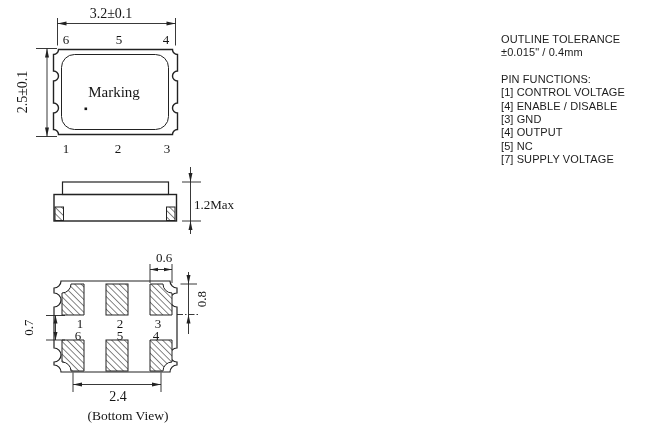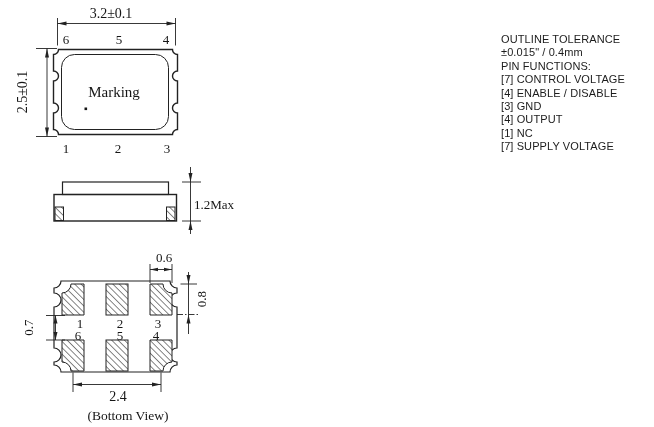--- a/index.html
+++ b/index.html
@@ -3,21 +3,21 @@
 <meta charset="utf-8">
 <style>
   html,body{margin:0;padding:0;background:#ffffff;}
   .page{position:relative;width:654px;height:427px;background:#ffffff;overflow:hidden;
         font-family:"Liberation Sans",sans-serif;color:#1b1b1b;}
   .drawing-svg{position:absolute;left:0;top:0;}
   svg text{font-family:"Liberation Serif",serif;fill:#161616;}
   .notes{position:absolute;left:501px;top:33px;font-size:11px;line-height:13.4px;
          color:#1c1c1c;letter-spacing:0.1px;}
   .notes .underlined{text-underline-offset:2px;}
-  .notes .block2{margin-top:0;}
+  .notes .block2{margin-top:13px;}
   .ln{white-space:nowrap;}
 </style>
 </head>
 <body>
 
 <div class="page">
 
   <svg class="drawing-svg" width="460" height="427" viewBox="0 0 460 427">
     <defs>
       <pattern id="hatch" width="4.5" height="4.5" patternUnits="userSpaceOnUse" patternTransform="rotate(-45)">
@@ -160,22 +160,22 @@
     </g>
   </svg>
 
   <div class="notes">
     <div class="block1">
       <div class="ln underlined">OUTLINE TOLERANCE</div>
       <div class="ln">±0.015" / 0.4mm</div>
     </div>
     <div class="block2">
       <div class="ln underlined">PIN FUNCTIONS:</div>
-      <div class="ln">[7] CONTROL VOLTAGE</div>
+      <div class="ln">[1] CONTROL VOLTAGE</div>
       <div class="ln">[4] ENABLE / DISABLE</div>
       <div class="ln">[3] GND</div>
       <div class="ln">[4] OUTPUT</div>
-      <div class="ln">[1] NC</div>
+      <div class="ln">[5] NC</div>
       <div class="ln">[7] SUPPLY VOLTAGE</div>
     </div>
   </div>
 
 </div>
 
 </body></html>

